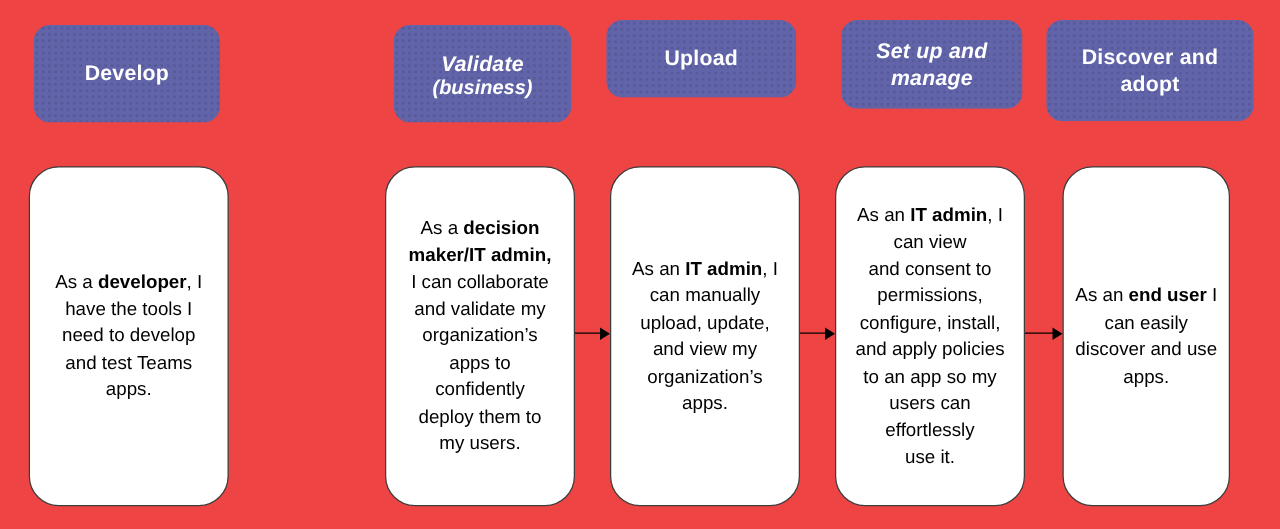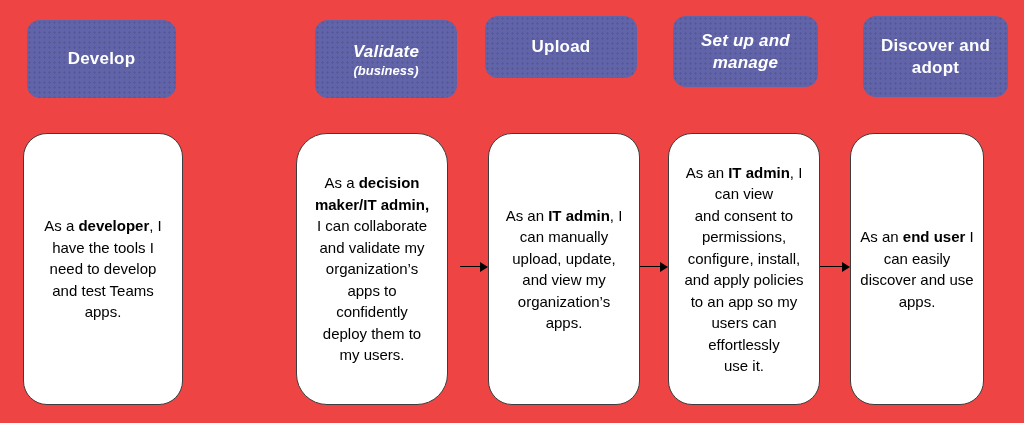--- a/index.html
+++ b/index.html
@@ -18,45 +18,45 @@
     background-size:5px 5px;
     border-radius:13px;
     color:var(--header-text,#ffffff);
     display:flex;flex-direction:column;align-items:center;justify-content:center;
     text-align:center;
   }
   .hdr-title{
     font-size:17px;font-weight:700;line-height:22px;white-space:pre-line;
     letter-spacing:0.2px;
   }
-  .hdr-sub{font-size:13px;font-weight:700;line-height:14px;margin-top:1px;}
+  .hdr-sub{font-size:16px;font-weight:700;line-height:14px;margin-top:1px;}
   .hdr-1{left:27px;top:20px;width:149px;height:78px;}
   .hdr-2{left:315px;top:20px;width:142px;height:78px;font-style:italic;}
   .hdr-3{left:485px;top:16px;width:152px;height:62px;}
   .hdr-4{left:673px;top:16px;width:145px;height:71px;font-style:italic;}
-  .hdr-5{left:863px;top:16px;width:145px;height:81px;}
+  .hdr-5{left:837px;top:16px;width:166px;height:81px;}
   
   .card{
     position:absolute;
     top:133px;height:272px;
     background:var(--card-bg,#ffffff);
     border:1.3px solid var(--card-border,#3d3d3d);
     border-radius:24px;
     display:flex;align-items:center;justify-content:center;
     box-sizing:border-box;
     padding:0 3px;
   }
   .card-text{
     font-size:15px;line-height:21.5px;color:#000;
     text-align:center;white-space:pre-line;
     width:100%;
   }
   .card-text b{font-weight:700;}
   .card-1{left:23px;width:160px;}
-  .card-2{left:296px;width:152px;border-radius:31px;}
+  .card-2{left:308px;width:152px;}
   .card-3{left:488px;width:152px;}
   .card-4{left:668px;width:152px;}
   .card-5{left:850px;width:134px;}
   
   .arrow{position:absolute;top:260px;height:13px;}
   .arrow::before{
     content:"";position:absolute;left:0;right:6px;top:6px;
     border-top:1.5px solid var(--arrow-color,#000);
   }
   .arrow::after{

